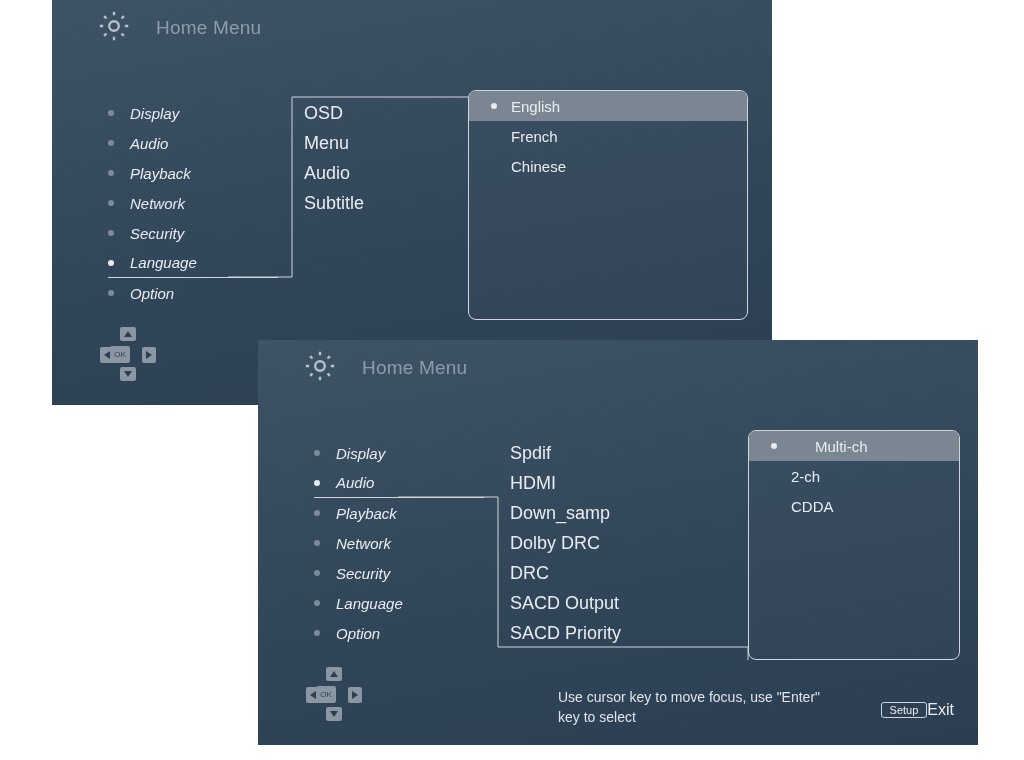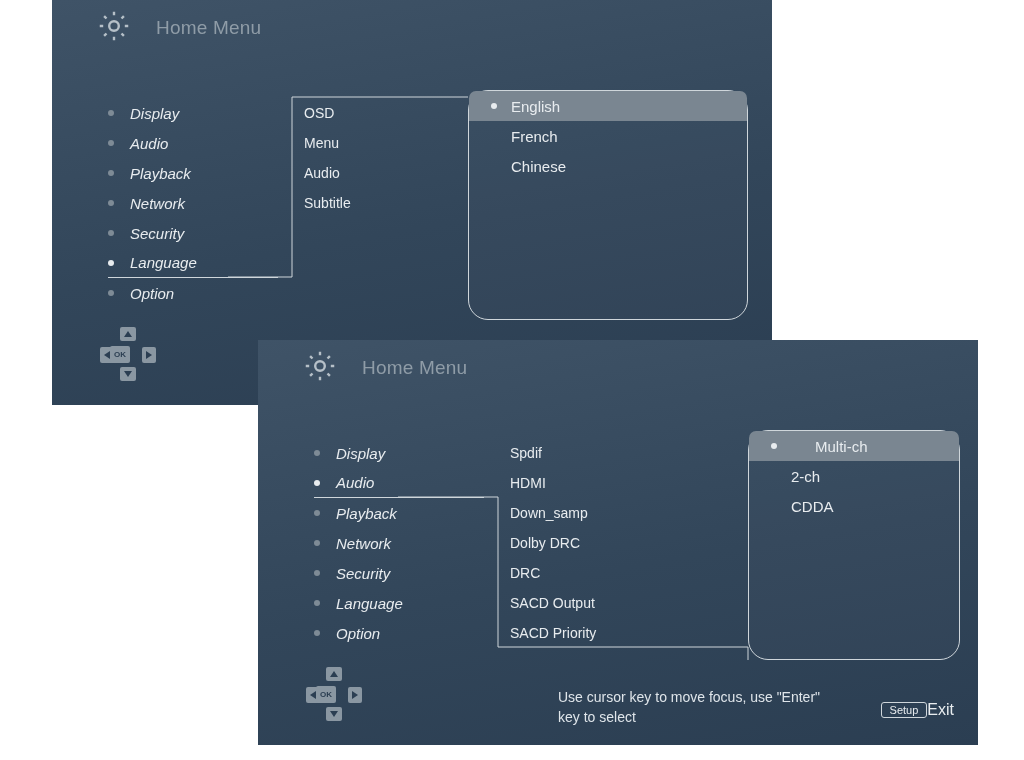--- a/index.html
+++ b/index.html
@@ -23,27 +23,27 @@
   .col2 { top: 98px; width: 190px; }
   .p1 .col2 { left: 252px; }
   .p2 .col2 { left: 252px; }
 
   .item { display: flex; align-items: center; height: 30px; font-size: 15px; color: #e8ecef; cursor: default; }
   .bullet { width: 6px; height: 6px; border-radius: 50%; background: #7e8b96; margin-right: 16px; flex: 0 0 6px; }
   .bullet.on { background: #e8ecef; }
   .item.sel { border-bottom: 1px solid #cfd6db; }
   .item .lbl { white-space: nowrap; }
 
-  .sub { height: 30px; display: flex; align-items: center; font-size: 14px; color: #e8ecef; }
+  .sub { height: 30px; display: flex; align-items: center; font-size: 18px; color: #e8ecef; }
   .sub .lbl { white-space: nowrap; }
 
   .optbox {
     position: absolute;
     border: 1px solid #cfd6db;
-    border-radius: 20px;
+    border-radius: 8px;
     background: rgba(255,255,255,0.02);
   }
   .p1 .optbox { left: 416px; top: 90px; width: 280px; height: 230px; }
   .p2 .optbox { left: 490px; top: 90px; width: 212px; height: 230px; }
 
   .opt { position: relative; display: flex; align-items: center; height: 30px; padding-left: 22px; font-size: 15px; }
   .opt .dot { width: 6px; height: 6px; border-radius: 50%; background: #e8ecef; margin-right: 14px; flex: 0 0 6px; visibility: hidden; }
   .opt.sel .dot { visibility: visible; }
   .opt.sel.hl { background: #7a8691; }
   .optbox .opt:first-child { border-top-left-radius: 8px; border-top-right-radius: 8px; margin-top: 4px; }
@@ -51,21 +51,21 @@
   .p1 .optbox .opt.first { border-radius: 7px 7px 0 0; }
   .p2 .optbox .opt.first { border-radius: 7px 7px 0 0; gap: 24px; }
 
   
   .dpad { position: absolute; left: 46px; bottom: 18px; width: 60px; height: 60px; }
   .dpad .btn { position: absolute; width: 16px; height: 14px; background: #8a97a2; border-radius: 2px; display:flex; align-items:center; justify-content:center; }
   .dpad .btn.up   { left: 22px; top: 0; }
   .dpad .btn.down { left: 22px; top: 40px; }
   .dpad .btn.left { left: 2px;  top: 20px; width:14px; height:16px;}
   .dpad .btn.right{ left: 44px; top: 20px; width:14px; height:16px;}
-  .dpad .btn.ok   { left: 12px; top: 19px; width: 20px; height: 17px; font-size: 8px; color:#2b3e52; font-weight:700; }
+  .dpad .btn.ok   { left: 12px; top: 19px; width: 20px; height: 17px; font-size: 8px; color:#2b3e52; font-weight:400; }
   .dpad .tri { width:0; height:0; }
   .dpad .up .tri   { border-left:4px solid transparent; border-right:4px solid transparent; border-bottom:6px solid #2b3e52; }
   .dpad .down .tri { border-left:4px solid transparent; border-right:4px solid transparent; border-top:6px solid #2b3e52; }
   .dpad .left .tri { border-top:4px solid transparent; border-bottom:4px solid transparent; border-right:6px solid #2b3e52; }
   .dpad .right .tri{ border-top:4px solid transparent; border-bottom:4px solid transparent; border-left:6px solid #2b3e52; }
 
   .hint { position: absolute; left: 300px; bottom: 18px; width: 280px; font-size: 14px; line-height: 20px; color: #dfe5ea; }
   .footerbtns { position: absolute; right: 24px; bottom: 26px; display: flex; align-items: center; gap: 0; }
   .setupbtn { border: 1px solid #cfd6db; border-radius: 3px; padding: 1px 8px; font-size: 11px; color: #e8ecef; }
   .exit { font-size: 16px; color: #e8ecef; }

